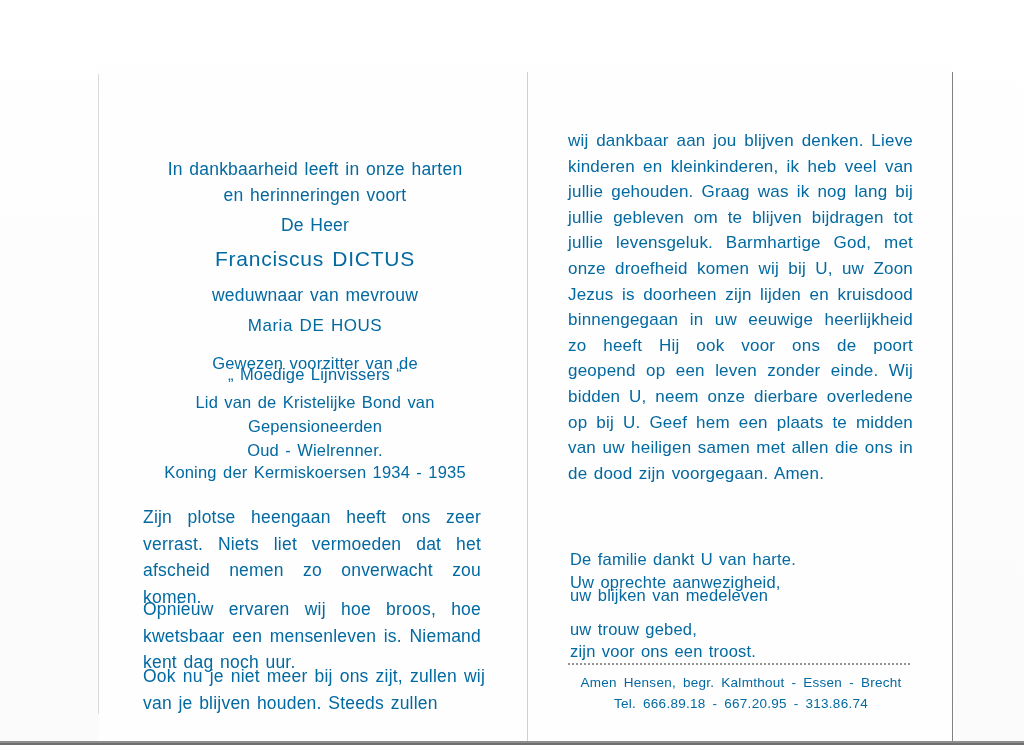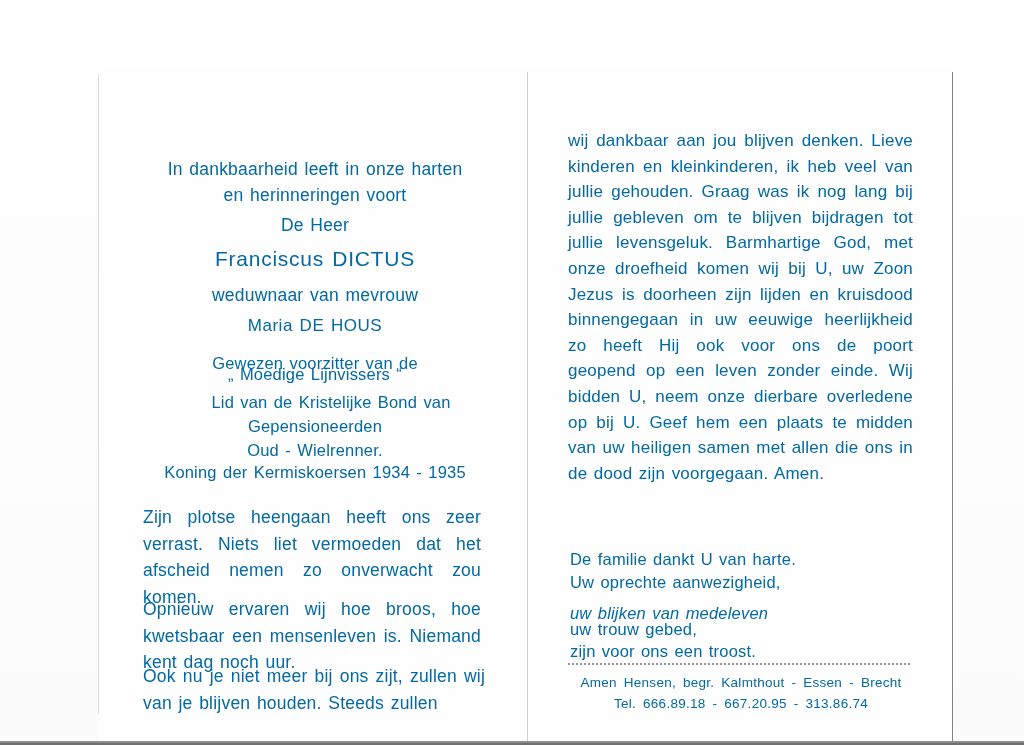--- a/index.html
+++ b/index.html
@@ -146,41 +146,41 @@
     <div class="blk t s-deheer ctr" style="top:212px; left:0; width:350px;">De Heer</div>
 
     <div class="blk t s-name ctr" style="top:244px; left:0; width:350px;">Franciscus DICTUS</div>
 
     <div class="blk t s-wed ctr" style="top:282px; left:0; width:350px;">weduwnaar van mevrouw</div>
 
     <div class="blk t s-maria ctr" style="top:312px; left:0; width:350px;">Maria DE HOUS</div>
 
     <div class="blk t s-fn ctr" style="top:344px; left:0; width:350px;margin-top:7px;">Gewezen voorzitter van de</div>
     <div class="blk t s-fn ctr" style="top:362px; left:0; width:350px;">„ Moedige Lijnvissers “</div>
-    <div class="blk t s-fn ctr" style="top:390px; left:16px; width:350px;">Lid van de Kristelijke Bond van</div>
+    <div class="blk t s-fn ctr" style="top:390px; left:0; width:350px;">Lid van de Kristelijke Bond van</div>
     <div class="blk t s-fn ctr" style="top:414px; left:0; width:350px;">Gepensioneerden</div>
     <div class="blk t s-fn ctr" style="top:438px; left:0; width:350px;">Oud - Wielrenner.</div>
     <div class="blk t s-fn ctr" style="top:460px; left:-4px; width:358px;">Koning der Kermiskoersen 1934 - 1935</div>
 
     <div class="blk t s-body just" style="top:504px; left:3px; width:338px;">Zijn plotse heengaan heeft ons zeer verrast. Niets liet vermoeden dat het afscheid nemen zo onverwacht zou komen.</div>
 
     <div class="blk t s-body just" style="top:596px; left:3px; width:338px;">Opnieuw ervaren wij hoe broos, hoe kwetsbaar een mensenleven is. Niemand kent dag noch uur.</div>
 
     <div class="blk t s-body just" style="top:663px; left:3px; width:342px;">Ook nu je niet meer bij ons zijt, zullen wij van je blijven houden. Steeds zullen</div>
 
   </div>
 
   <div class="page page-right">
 
     <div class="blk t s-rbody just" style="top:128px; left:0; width:345px;">wij dankbaar aan jou blijven denken. Lieve kinderen en kleinkinderen, ik heb veel van jullie gehouden. Graag was ik nog lang bij jullie gebleven om te blijven bijdragen tot jullie levensgeluk. Barmhartige God, met onze droefheid komen wij bij U, uw Zoon Jezus is doorheen zijn lijden en kruisdood binnengegaan in uw eeuwige heerlijkheid zo heeft Hij ook voor ons de poort geopend op een leven zonder einde. Wij bidden U, neem onze dierbare overledene op bij U. Geef hem een plaats te midden van uw heiligen samen met allen die ons in de dood zijn voorgegaan. Amen.</div>
 
     <div class="blk t s-thanks lft" style="top:548px; left:2px; width:345px;">De familie dankt U van harte.</div>
     <div class="blk t s-thanks lft" style="top:571px; left:2px; width:345px;">Uw oprechte aanwezigheid,</div>
     <div class="blk t s-thanks lft" style="top:594px; left:2px; width:345px;margin-top:24px;">uw trouw gebed,</div>
-    <div class="blk t s-thanks lft" style="top:602px; left:2px; width:345px;font-style:italic;">uw blijken van medeleven</div>
+    <div class="blk t s-thanks lft" style="top:584px; left:2px; width:345px;">uw blijken van medeleven</div>
     <div class="blk t s-thanks lft" style="top:640px; left:2px; width:345px;">zijn voor ons een troost.</div>
 
     <div class="blk t s-imprint ctr" style="top:672px; left:0; width:346px;">Amen Hensen,  begr.  Kalmthout - Essen - Brecht</div>
     <div class="blk t s-imprint ctr" style="top:693px; left:0; width:346px;">Tel. 666.89.18 - 667.20.95 - 313.86.74</div>
 
   </div>
 
   <div class="dotline"></div>
 
   <div class="bottom-band"></div>

